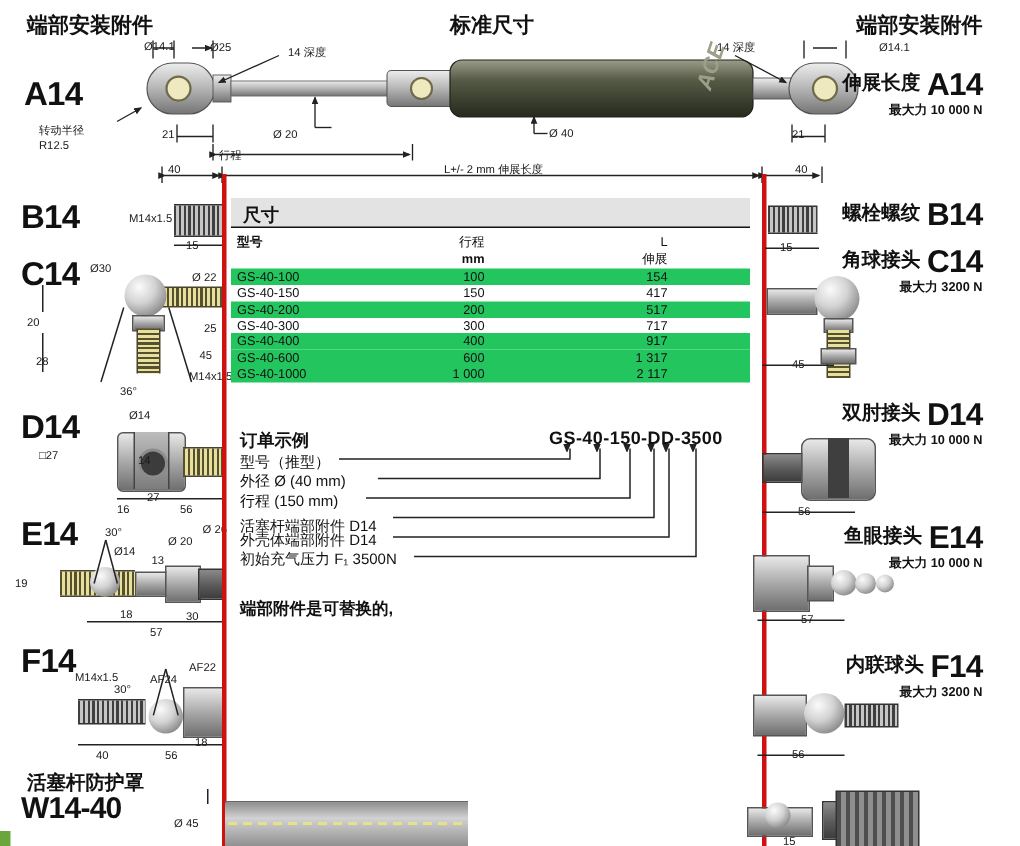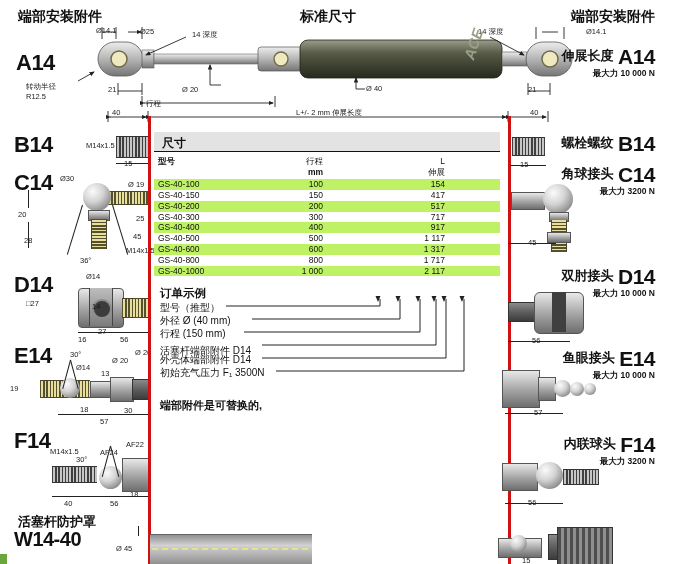--- a/index.html
+++ b/index.html
@@ -25,21 +25,21 @@
   .ritem{position:absolute;right:25px;text-align:right;line-height:1.05;white-space:nowrap;z-index:4;}
   .ritem .rname{font-weight:bold;font-size:13px;vertical-align:4px;}
   .ritem .rid{font-weight:bold;font-size:21px;letter-spacing:-0.5px;}
   .ritem .rforce{font-weight:bold;font-size:8.5px;margin-top:1px;}
   
   #size-table{position:absolute;left:154px;top:132px;width:346px;z-index:2;}
   #size-table .tbar{height:20px;background:#e3e3e3;border-bottom:1.5px solid #111;
                     font-weight:bold;font-size:12px;padding:3px 0 0 8px;box-sizing:border-box;}
   #size-table .thead{display:flex;font-size:8.5px;padding-top:4px;padding-bottom:2px;}
   #size-table .trow{display:flex;font-size:8.5px;height:10.8px;line-height:10.8px;}
-  #size-table .alt{background:#bef264;}
+  #size-table .alt{background:#22c55e;}
   .c1{width:120px;padding-left:4px;text-align:left;}
   .c2{width:45px;text-align:right;}
   .c3{width:122px;text-align:right;padding-right:10px;}
   .thc{line-height:1.25;}
   
   .olabel{position:absolute;left:160px;font-size:10px;white-space:nowrap;z-index:2;}
   .note{position:absolute;left:160px;font-size:11px;font-weight:bold;white-space:nowrap;z-index:2;}
   svg{position:absolute;overflow:visible;}
   .wtube{position:absolute;left:150px;top:534px;width:162px;height:30px;z-index:4;
          background:linear-gradient(180deg,#8f8f8f,#d2d2d2 35%,#b8b8b8 60%,#8d8d8d);
@@ -150,21 +150,21 @@
   <span class="dim" style="left:124px;top:159px">15</span>
   <div class="hline" style="left:116px;top:163px;width:33px"></div>
 
   <div class="gthread" style="left:108px;top:191px;width:41px;height:12px"></div>
   <div class="ball" style="left:83px;top:183px;width:28px;height:28px"></div>
   <div class="rodseg" style="left:88px;top:210px;width:20px;height:9px"></div>
   <div class="gthreadv" style="left:91px;top:219px;width:14px;height:30px"></div>
   <div class="angline" style="left:82px;top:205px;height:52px;transform:rotate(17deg)"></div>
   <div class="angline" style="left:112px;top:205px;height:52px;transform:rotate(-17deg)"></div>
   <span class="dim" style="left:60px;top:174px">Ø30</span>
-  <span class="dim" style="left:128px;top:180px">Ø 19</span>
+  <span class="dim" style="left:128px;top:180px">Ø 22</span>
   <span class="dim" style="left:18px;top:210px">20</span>
   <span class="dim" style="left:136px;top:214px">25</span>
   <span class="dim" style="left:24px;top:236px">28</span>
   <span class="dim" style="left:133px;top:232px">45</span>
   <span class="dim" style="left:126px;top:246px">M14x1.5</span>
   <span class="dim" style="left:80px;top:256px">36°</span>
   <div class="vline" style="left:28px;top:190px;height:18px"></div>
   <div class="vline" style="left:28px;top:222px;height:26px"></div>
 
   <div class="rodseg" style="left:78px;top:288px;width:44px;height:38px;border-radius:4px"></div>
@@ -242,43 +242,34 @@
     <div class="trow">
         <span class="c1">GS-40-300</span>
         <span class="c2">300</span>
         <span class="c3">717</span>
       </div>
     <div class="trow alt">
         <span class="c1">GS-40-400</span>
         <span class="c2">400</span>
         <span class="c3">917</span>
       </div>
-    <div class="trow">
-        <span class="c1">GS-40-500</span>
-        <span class="c2">500</span>
-        <span class="c3">1 117</span>
-      </div>
     <div class="trow alt">
         <span class="c1">GS-40-600</span>
         <span class="c2">600</span>
         <span class="c3">1 317</span>
       </div>
-    <div class="trow">
-        <span class="c1">GS-40-800</span>
-        <span class="c2">800</span>
-        <span class="c3">1 717</span>
-      </div>
     <div class="trow alt">
         <span class="c1">GS-40-1000</span>
         <span class="c2">1 000</span>
         <span class="c3">2 117</span>
       </div>
   </div>
 
   <div style="position:absolute;left:160px;top:286px;font-weight:bold;font-size:11.5px;z-index:2">订单示例</div>
+  <div style="position:absolute;left:366px;top:285px;font-weight:bold;font-size:12px;letter-spacing:0.3px;z-index:2">GS-40-150-DD-3500</div>
 
   <div class="olabel" style="top:301px">型号（推型）</div>
   <div class="olabel" style="top:314px">外径 Ø (40 mm)</div>
   <div class="olabel" style="top:327px">行程 (150 mm)</div>
   <div class="olabel" style="top:344px">活塞杆端部附件 D14</div>
   <div class="olabel" style="top:353px">外壳体端部附件 D14</div>
   <div class="olabel" style="top:366px">初始充气压力 F₁ 3500N</div>
 
   <svg style="left:158px;top:283px;z-index:1" width="345" height="95" viewBox="0 0 345 95">
     <defs>

